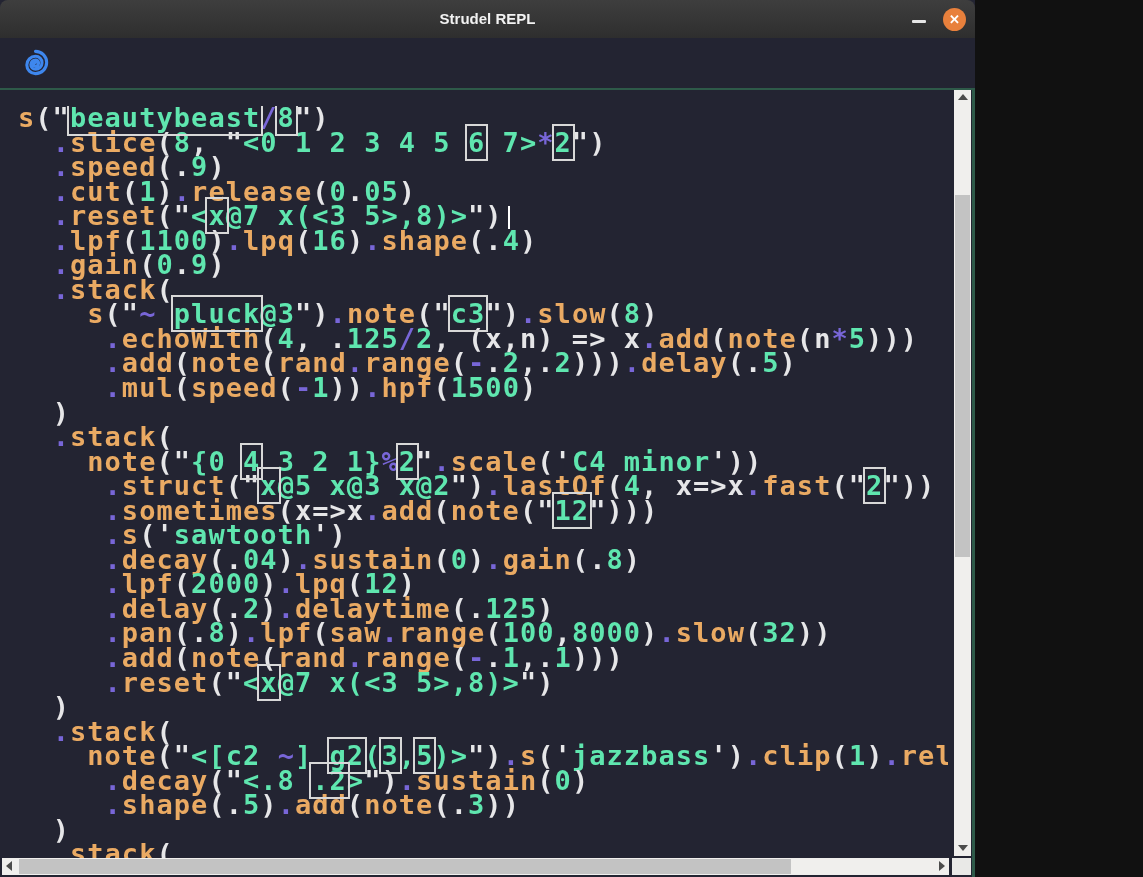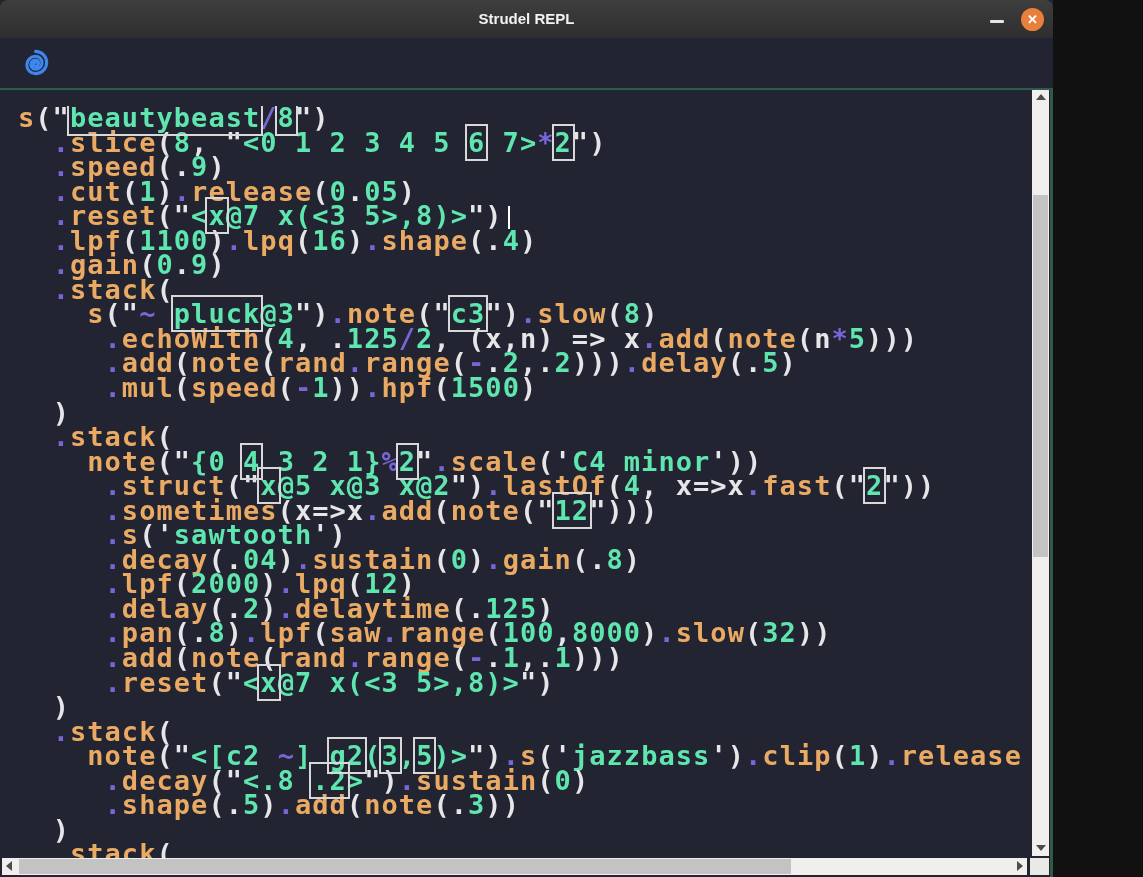--- a/index.html
+++ b/index.html
@@ -1,18 +1,18 @@
 <!DOCTYPE html>
 <html style="--function: #eaaa63; --string_number: #5fe6af; --operator: #7866d8; --punctuation: #e6e6e8; --editor_bg: #232432; --toolbar_bg: #232432; --titlebar_bg: #363636; --close_button: #e8803c; --highlight_box: #d8d8d8; --accent_border: #2e5a49; --logo_blue: #3e87ee;"><head>
 <meta charset="utf-8">
 <style>
   * { margin:0; padding:0; box-sizing:border-box; }
   html,body { background:#111; }
   .window {
-    position:relative; width:1053px; height:877px; overflow:hidden;
+    position:relative; width:975px; height:877px; overflow:hidden;
     background:var(--editor_bg); font-family:"Liberation Sans", sans-serif;
   }
   
   .titlebar {
     position:absolute; top:0; left:0; right:0; height:38px;
     background:linear-gradient(#3e3e3e, #2e2e2e);
     border-radius:8px 8px 0 0;
   }
   .titlebar .title {
     position:absolute; left:0; right:0; top:0; line-height:38px;

